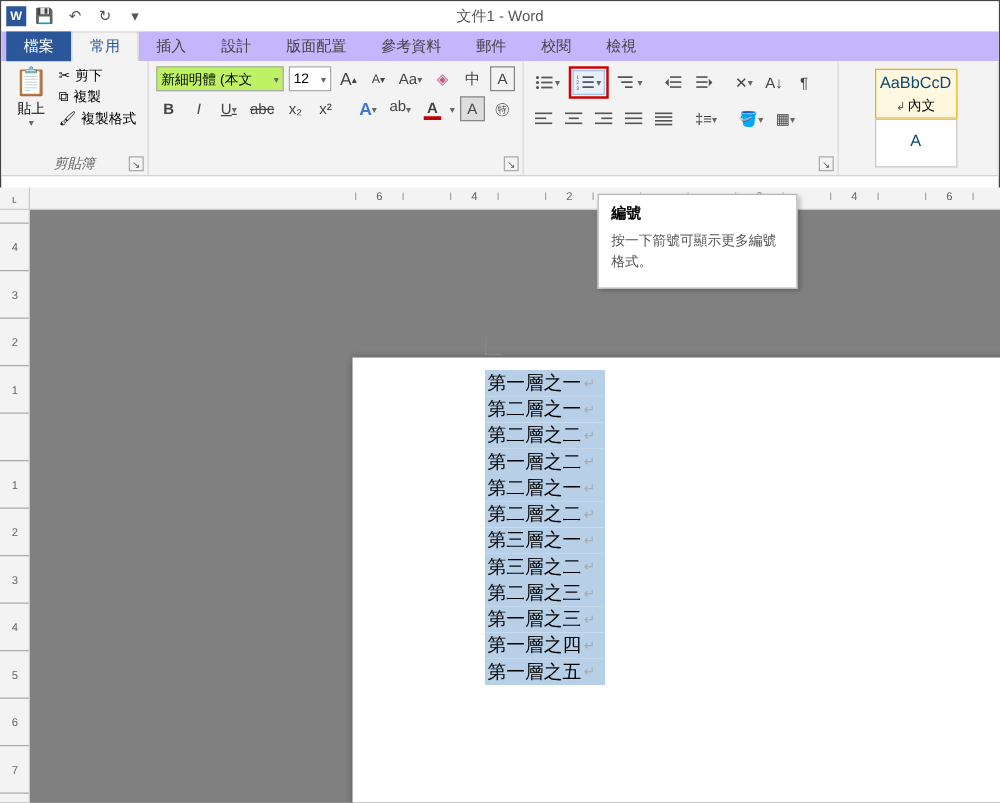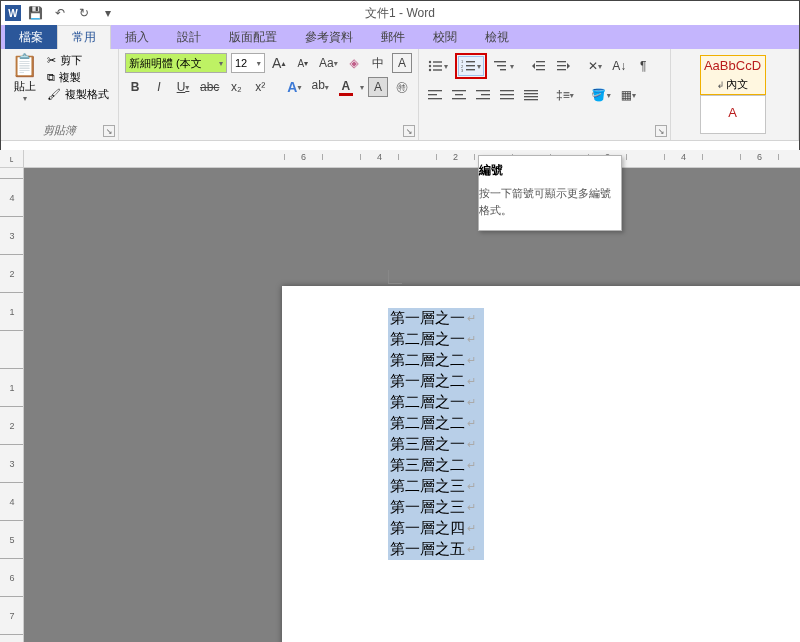--- a/index.html
+++ b/index.html
@@ -32,43 +32,43 @@
   .dd { font-size:8px; color:#666; }
 
   .text-effect-A { font-weight:bold; color:#3d7ad6; font-size:14px; }
   .fontcolor-box .underline { display:block; width:100%; height:3px; background:#c00000; }
 
   .red-highlight { border: 2px solid #d00000; padding:1px; }
 
   .styles { padding: 6px; display:flex; align-items:center; }
   .style-box { width:66px; height:58px; border:1px solid #c5c5c5; background:#fff; display:flex; flex-direction:column; align-items:center; justify-content:center; font-size:11px; margin-right:4px;}
   .style-box.sel { border-color:#f0b000; background:#fff7e0;}
-  .style-sample { font-size: 13px; color:#b91c1c; margin-bottom:4px;}
+  .style-sample { font-size: 13px; color:#0c4a6e; margin-bottom:4px;}
   .style-arrow { font-size: 9px; color: #555; margin-right: 2px; }
 
   
-  .tooltip { position:absolute; top:155px; left:478px; width:144px; background:#fff; border:1px solid #b5b5b5; box-shadow:2px 2px 4px rgba(0,0,0,.25); padding:6px 0; font-size:12px; z-index:5; }
+  .tooltip { position:absolute; top:155px; left:478px; width:160px; background:#fff; border:1px solid #b5b5b5; box-shadow:2px 2px 4px rgba(0,0,0,.25); padding:6px 10px; font-size:12px; z-index:5; }
   .tooltip .tt-title { font-weight:bold; margin-bottom:6px; font-size:12px;}
   .tooltip .tt-body { color:#555; font-size:11px; line-height:1.5; margin-bottom:6px;}
 
   
   .hruler-wrap { position:absolute; top:150px; left:24px; right:0; height:18px; background:#f3f3f3; border-bottom:1px solid #ccc; overflow:hidden; }
   .hruler { position:absolute; left:260px; top:0; height:18px; font-size:9px; color:#666; display:flex; align-items:center; letter-spacing:0;}
   .hruler span { display:inline-block; width:38px; text-align:center; border-left:1px solid #aaa; height:6px; line-height:6px; position:relative; top:-2px;}
   .corner { position:absolute; top:150px; left:0; width:24px; height:18px; background:#f3f3f3; border-right:1px solid #ccc; border-bottom:1px solid #ccc; font-size:9px; color:#666; display:flex; align-items:center; justify-content:center;}
 
   .vruler { position:absolute; top:168px; left:0; width:24px; bottom:0; background:#f3f3f3; border-right:1px solid #ccc; overflow:hidden;}
   .vruler-scale { position:absolute; top:10px; left:0; width:24px; font-size:9px; color:#666; }
   .vruler-scale div { height:38px; display:flex; align-items:center; justify-content:center; border-top:1px solid #aaa; }
 
   
   .canvas { position:absolute; top:168px; left:24px; right:0; bottom:0; background:#808080; overflow:hidden; }
   .page { position:absolute; top:118px; left:258px; width:620px; height:800px; background:#fff; box-shadow:0 0 6px rgba(0,0,0,.4); }
   .cursor-mark { position:absolute; top:-16px; left:106px; width:14px; height:14px; border-left:1px solid #888; border-bottom:1px solid #888;}
-  .sel-block { position:absolute; top:10px; left:106px; width:96px;margin-top:12px; }
+  .sel-block { position:absolute; top:10px; left:106px; width:96px; }
   .sel-block .line { background:#b8cfe8; font-size:15px; padding:1px 2px; display:flex; align-items:center; color:#000; font-family:"PMingLiU","MingLiU",serif; }
   .sel-block .para { color:#aaa; font-size:11px; margin-left:2px;}
 
   .dialog-launcher { position:absolute; bottom:3px; right:3px; width:12px; height:12px; border:1px solid #aaa; font-size:8px; display:flex; align-items:center; justify-content:center; color:#666; }
 
   svg.icon { width:14px; height:14px; }
   .para-btn svg { width:16px; height:14px; }
 </style>
 </head>
 <body>

